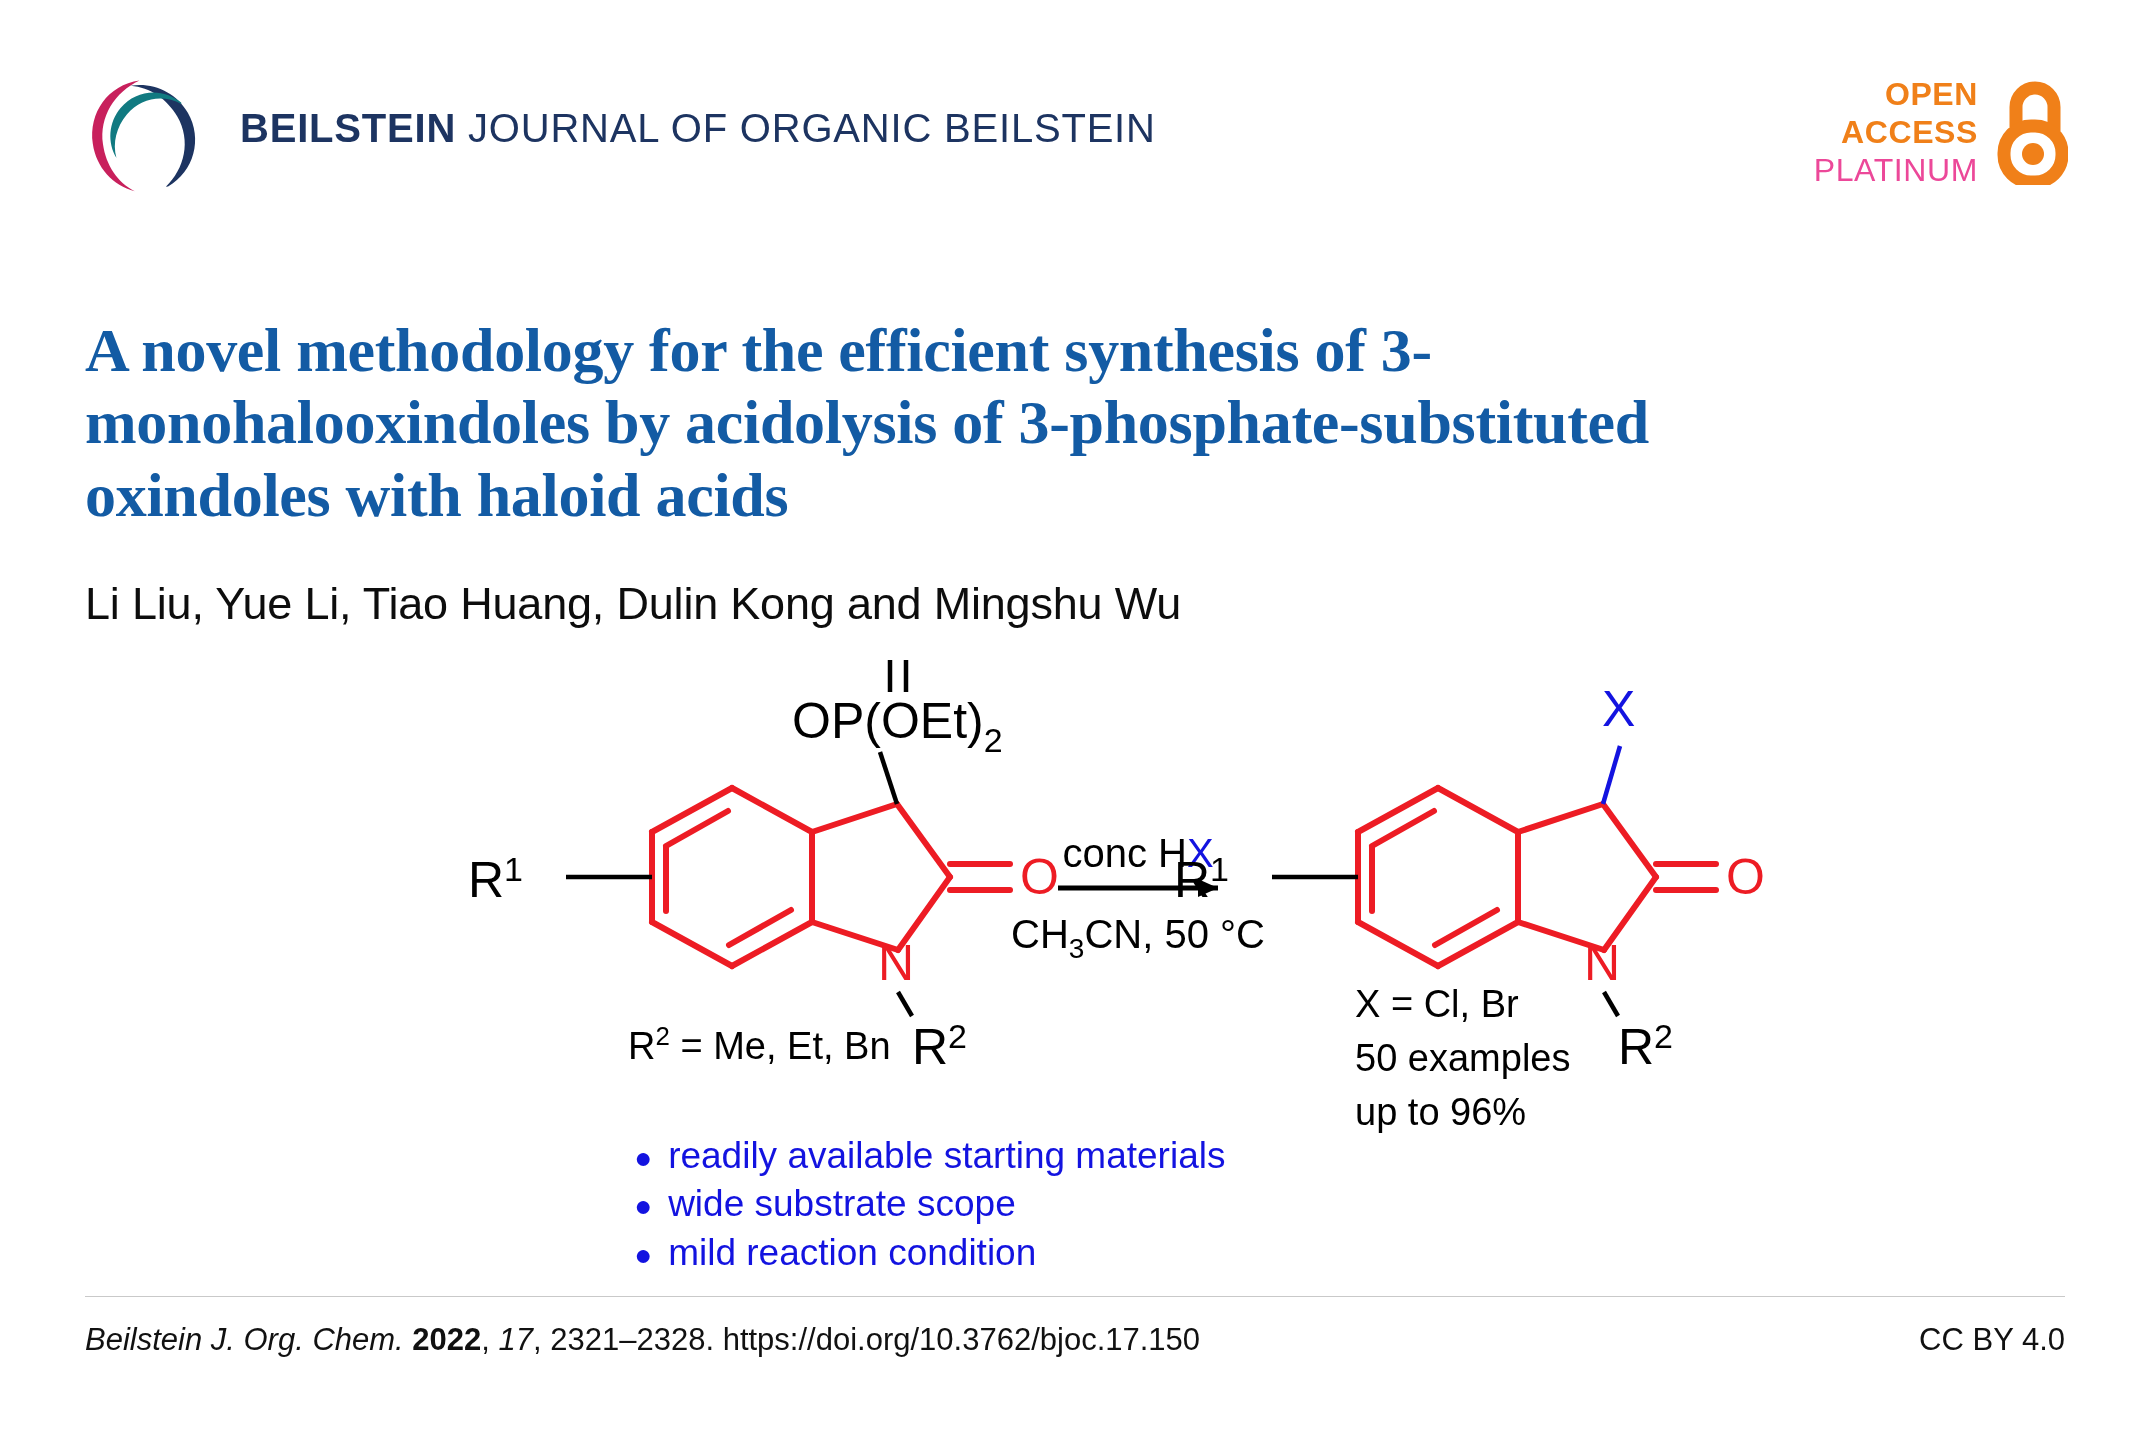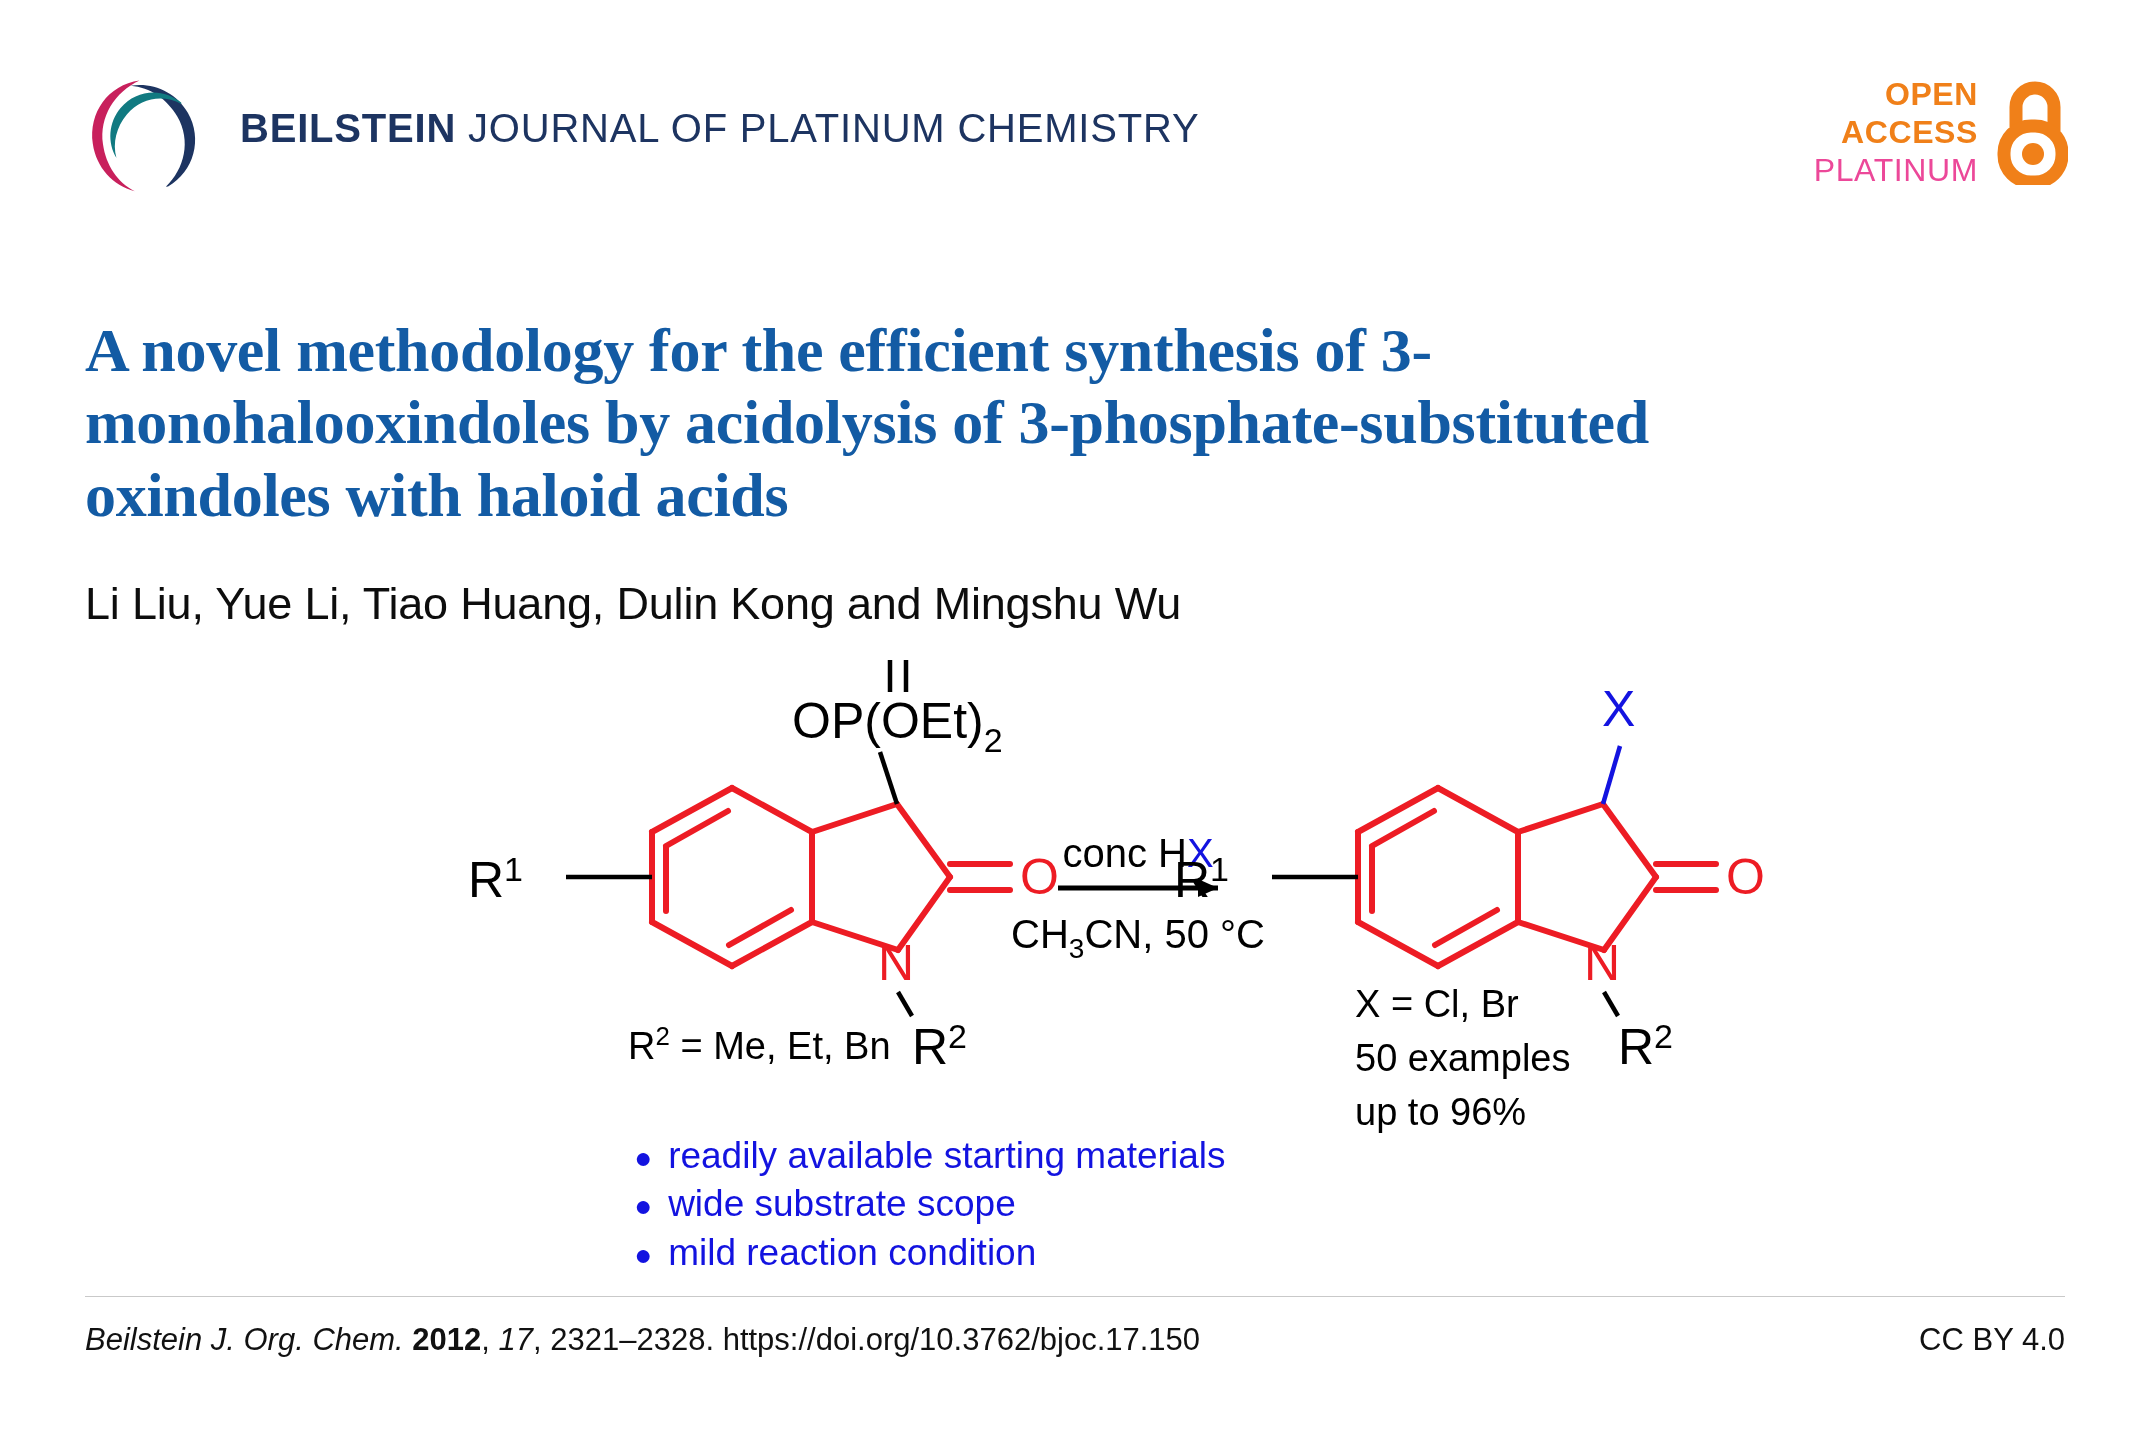--- a/index.html
+++ b/index.html
@@ -194,21 +194,21 @@
 
       <path d="M62 8 C30 8 7 33 7 64 C7 88 21 108 42 117 C26 106 17 87 17 66 C17 38 36 16 62 8 Z" fill="#c8205c" transform="rotate(-8 62 62)"></path>
 
       <path d="M70 6 C40 6 16 30 16 60 C16 84 31 104 52 112 C36 101 27 82 27 62 C27 34 47 13 72 7 Z" fill="#1d3461" transform="rotate(150 62 62)"></path>
 
       <path d="M68 16 C44 16 25 35 25 59 C25 78 37 94 54 100 C41 91 34 76 34 60 C34 38 49 21 69 17 Z" fill="#117a81" transform="rotate(40 62 62)"></path>
     </svg>
   </div>
 
   <div id="journal-wordmark">
-    <span class="wm-strong">BEILSTEIN</span><span class="wm-light"> JOURNAL OF PLATINUM CHEMISTRY</span>
+    <span class="wm-strong">BEILSTEIN</span><span class="wm-light"> JOURNAL OF ORGANIC BEILSTEIN</span>
   </div>
 
   <div id="open-access-badge">
     <div id="oa-text-block">
       <div class="oa-line1">OPEN</div>
       <div class="oa-line2">ACCESS</div>
       <div class="oa-line3">PLATINUM</div>
     </div>
     <div id="oa-lock-icon">
       <svg viewBox="0 0 78 104" width="78" height="104" aria-hidden="true">
@@ -347,16 +347,16 @@
   </div>
   <div class="bullet-row">
     <span class="bullet-dot">●</span>
     <span>mild reaction condition</span>
   </div>
 </div>
 
 <div id="footer-rule"></div>
 
 <div id="footer-citation">
-  <span class="cit-journal">Beilstein J. Org. Chem.</span><span> </span><span class="cit-year">2012</span><span>, </span><span class="cit-volume">17</span><span>, 2321–2328. https://doi.org/10.3762/bjoc.17.150</span>
+  <span class="cit-journal">Beilstein J. Org. Chem.</span><span> </span><span class="cit-year">2022</span><span>, </span><span class="cit-volume">17</span><span>, 2321–2328. https://doi.org/10.3762/bjoc.17.150</span>
 </div>
 
 <div id="footer-license">CC BY 4.0</div>
 
 </body></html>

